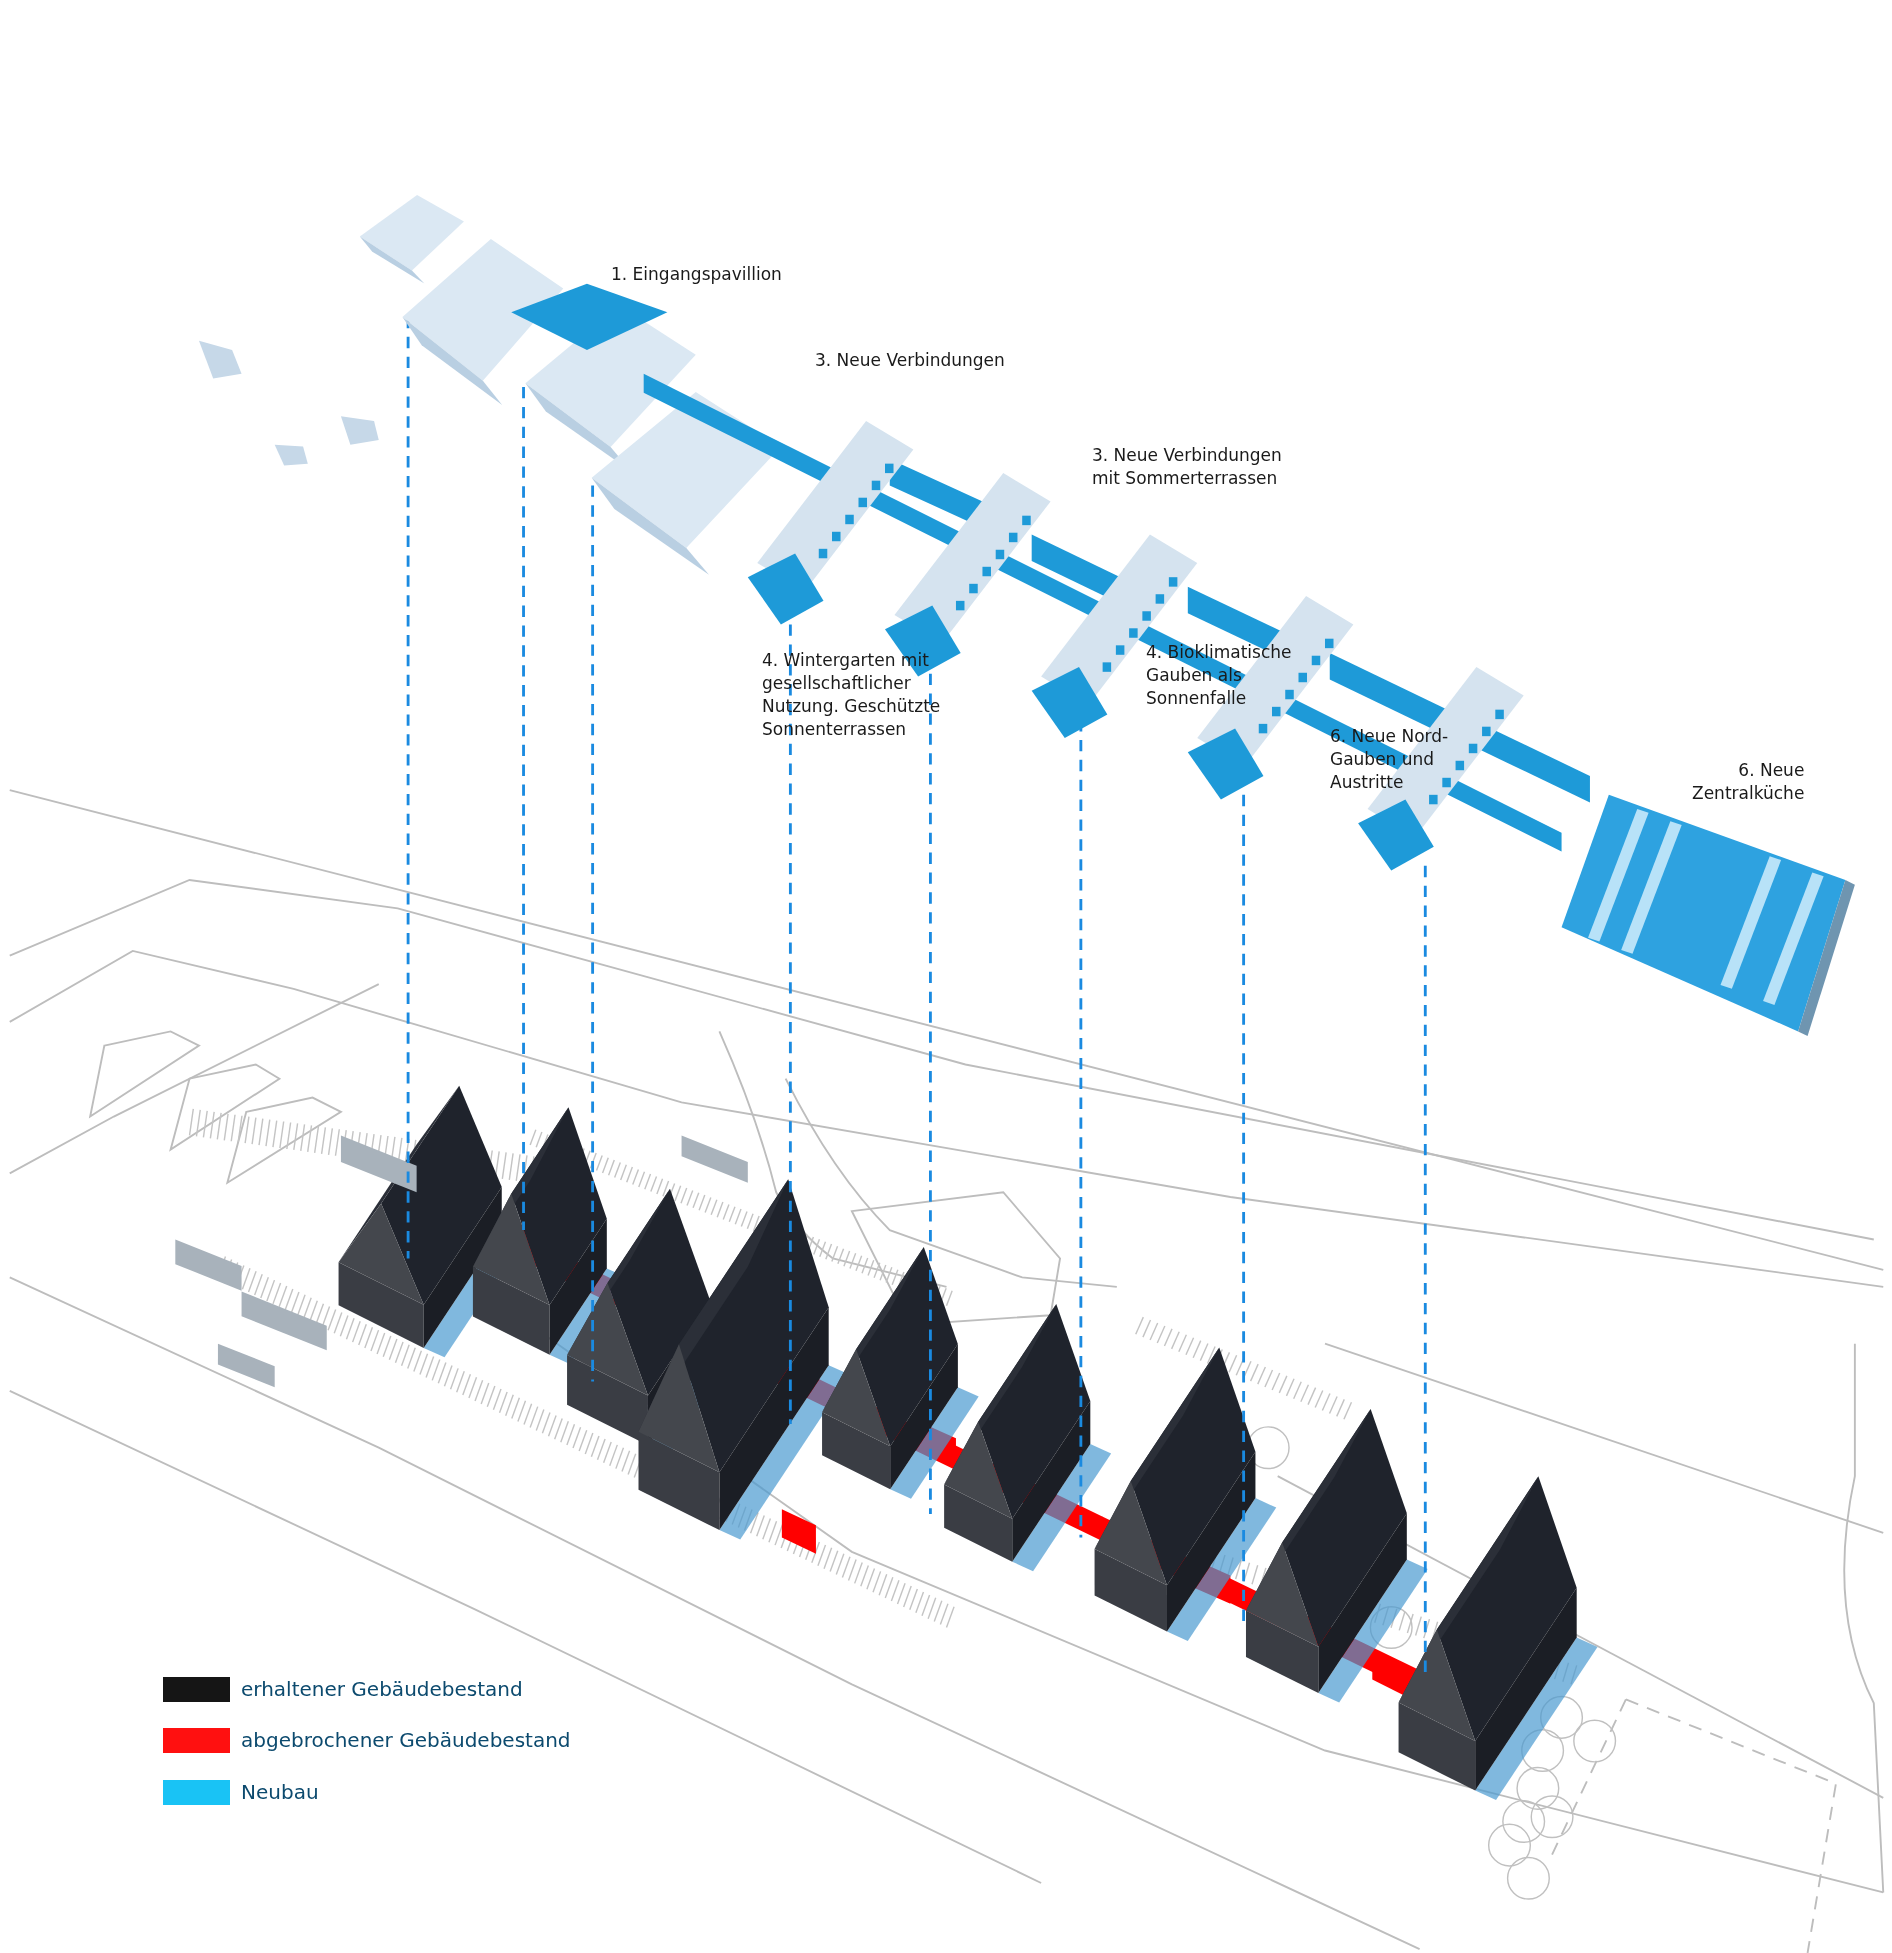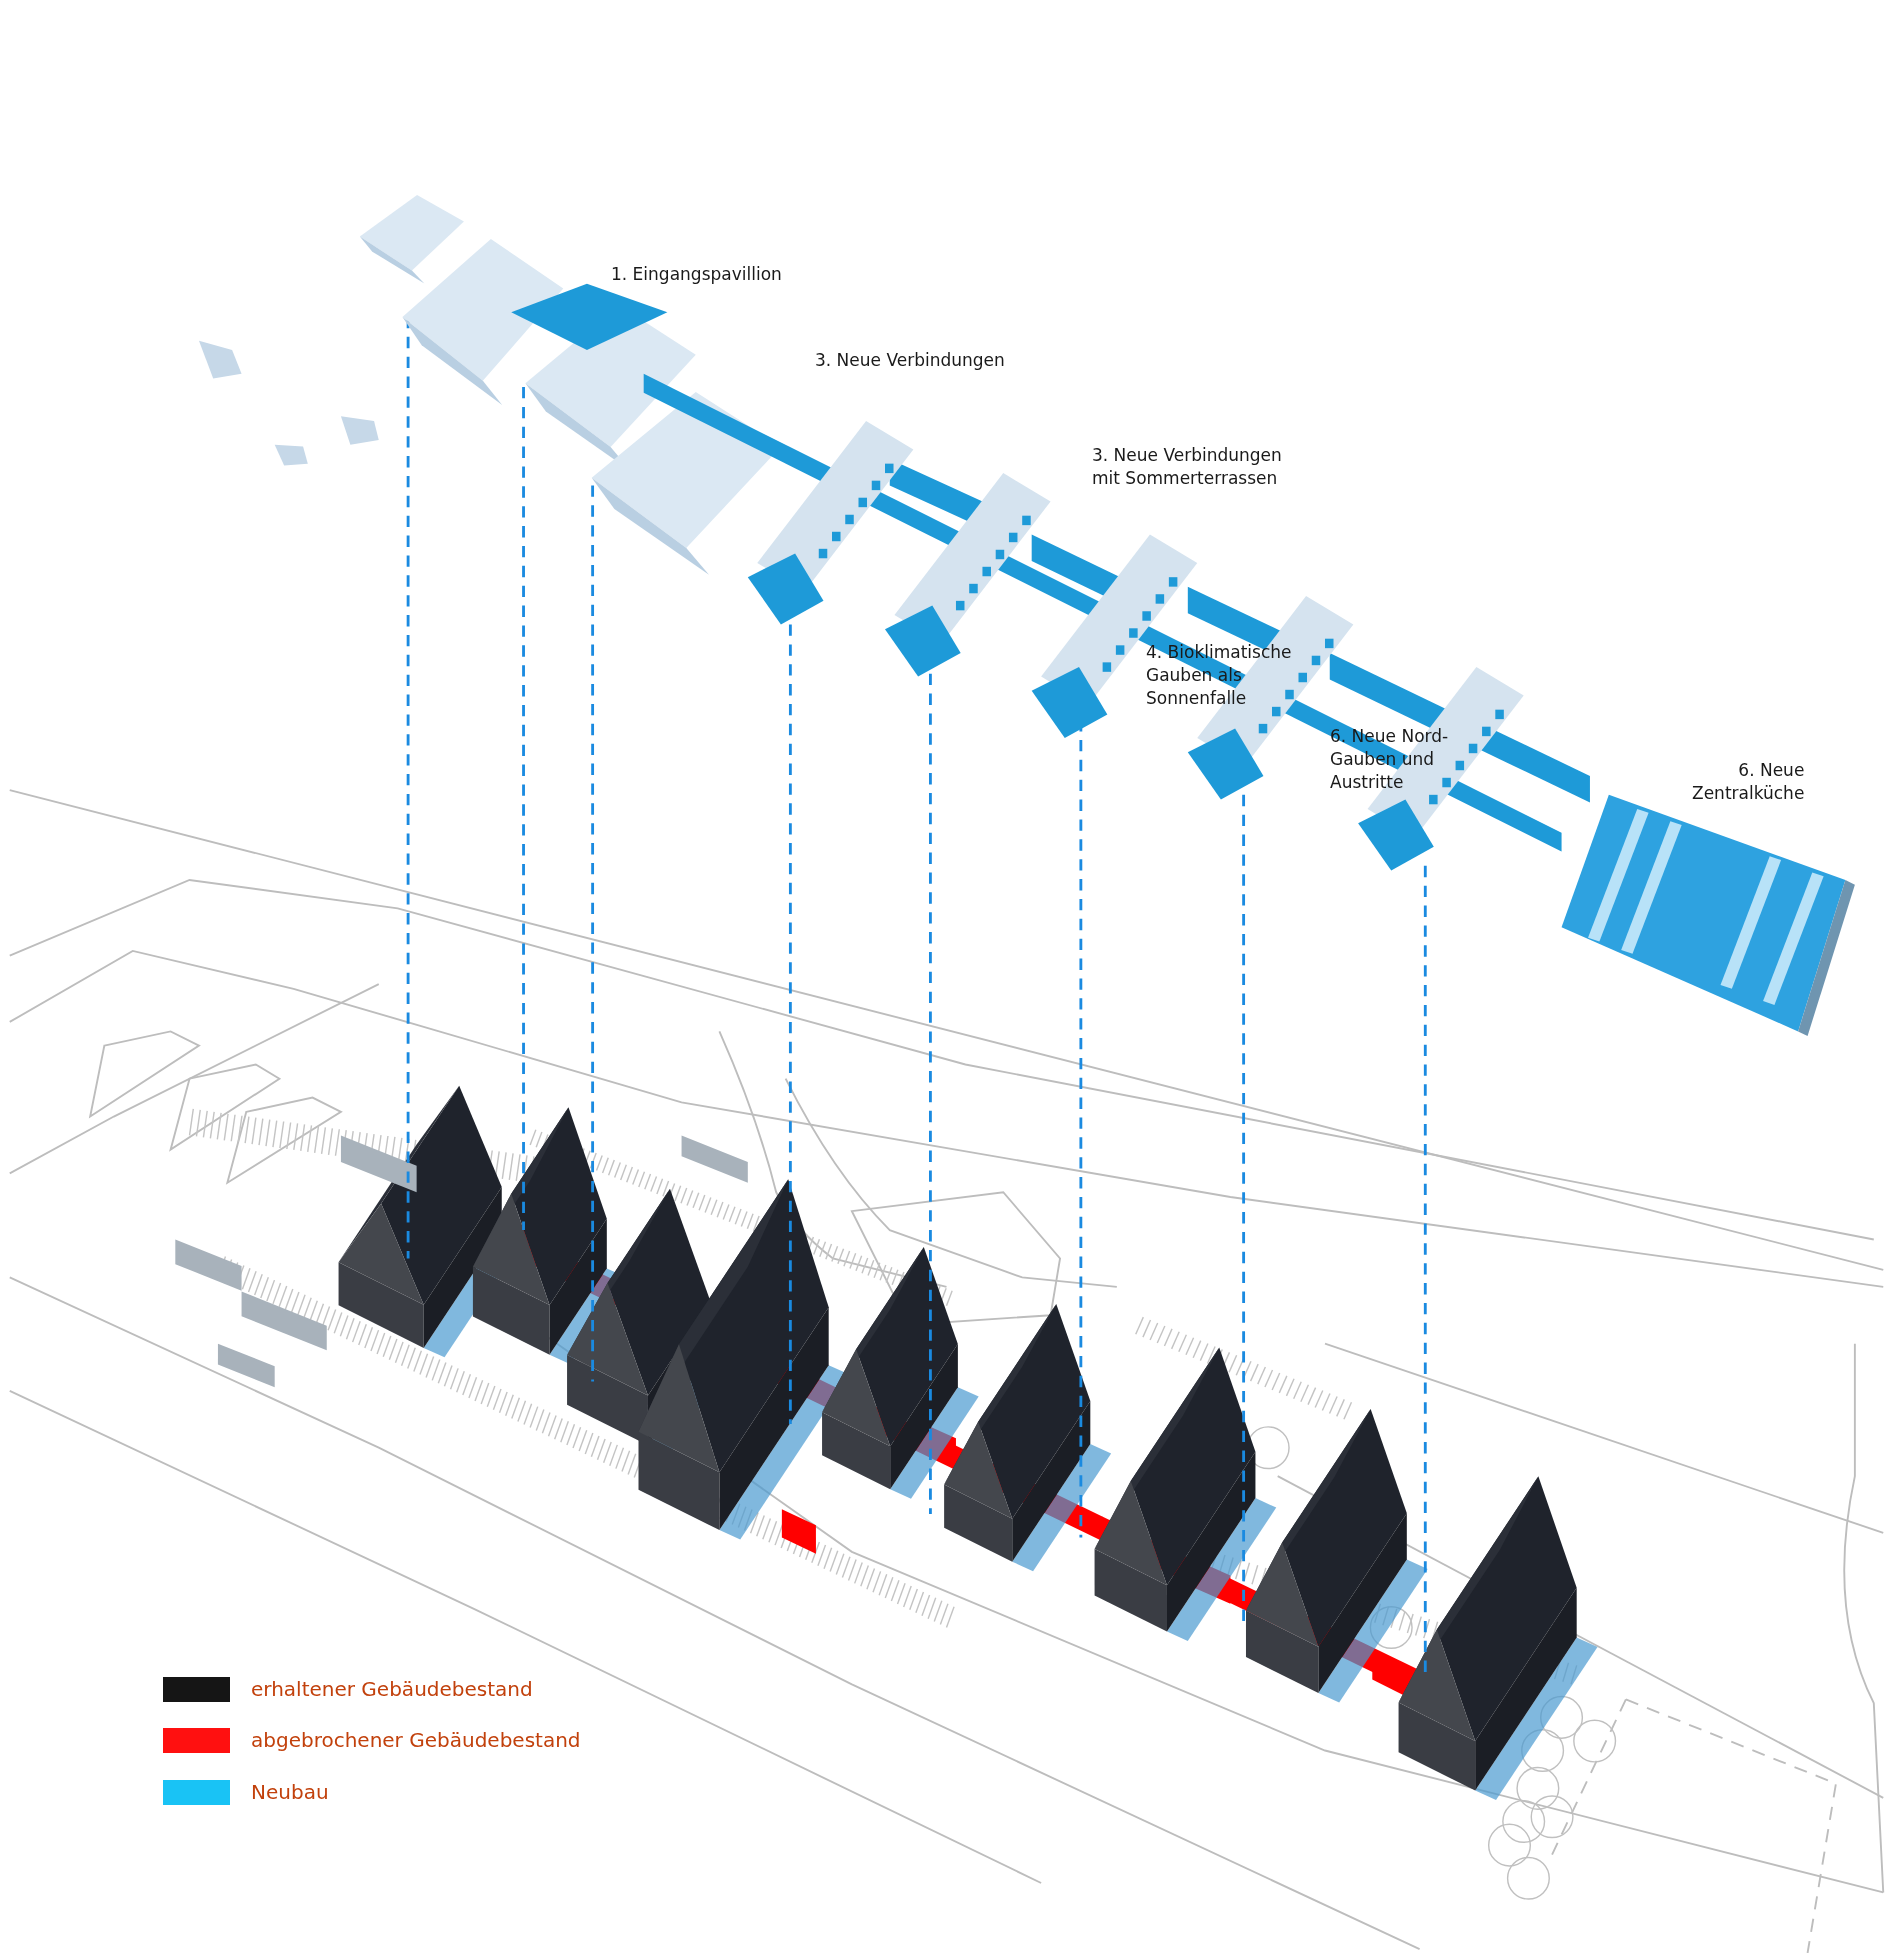--- a/index.html
+++ b/index.html
@@ -3,21 +3,21 @@
 <meta charset="utf-8">
 <style>
   html, body { margin: 0; padding: 0; background: #ffffff; }
   body { width: 1893px; height: 1953px; position: relative; overflow: hidden;
          font-family: "DejaVu Sans", sans-serif; }
   #stage { position: absolute; left: 0; top: 0; width: 1571px; height: 1953px; }
   .label { position: absolute; font-family: "DejaVu Sans", sans-serif; font-size: 17px;
            line-height: 23px; color: #1a1a1a; white-space: pre-line; }
   .legend-item { position: absolute; left: 163px; height: 24.6px; display: flex; align-items: center; }
   .swatch { width: 67px; height: 24.6px; display: inline-block; }
-  .legend-text { margin-left: 21px; font-size: 20px; color: #c2410c; font-family: "DejaVu Sans", sans-serif; }
+  .legend-text { margin-left: 11px; font-size: 20px; color: #0c4a6e; font-family: "DejaVu Sans", sans-serif; }
 </style>
 </head>
 <body>
 
 <div id="stage">
 <svg id="svg" width="1893" height="1953" viewBox="0 0 2000 2064" xmlns="http://www.w3.org/2000/svg">
 
   <g id="site-lines" fill="none" stroke="#bdbdbd" stroke-width="2">
     <path d="M10 835 L1990 1342"></path>
     <path d="M10 1010 L200 930 L420 960 L1020 1125 L1980 1310"></path>
@@ -574,20 +574,24 @@
           <polygon points="1950,930 1960,935 1910,1095 1900,1090" fill="#6f95b0"></polygon>
         </g>
       </g>
 </svg>
 
 
 <div class="label" style="left:611px; top:263px;">1. Eingangspavillion</div>
 <div class="label" style="left:815px; top:349px;">3. Neue Verbindungen</div>
 <div class="label" style="left:1092px; top:444px;">3. Neue Verbindungen
 mit Sommerterrassen</div>
+<div class="label" style="left:762px; top:649px;">4. Wintergarten mit
+gesellschaftlicher
+Nutzung. Geschützte
+Sonnenterrassen</div>
 <div class="label" style="left:1146px; top:641px;">4. Bioklimatische
 Gauben als
 Sonnenfalle</div>
 <div class="label" style="left:1330px; top:725px;">6. Neue Nord-
 Gauben und
 Austritte</div>
 <div class="label" style="left:1692px; top:759px;text-align:right;">6. Neue Zentralküche</div>
 
 
 <div>

